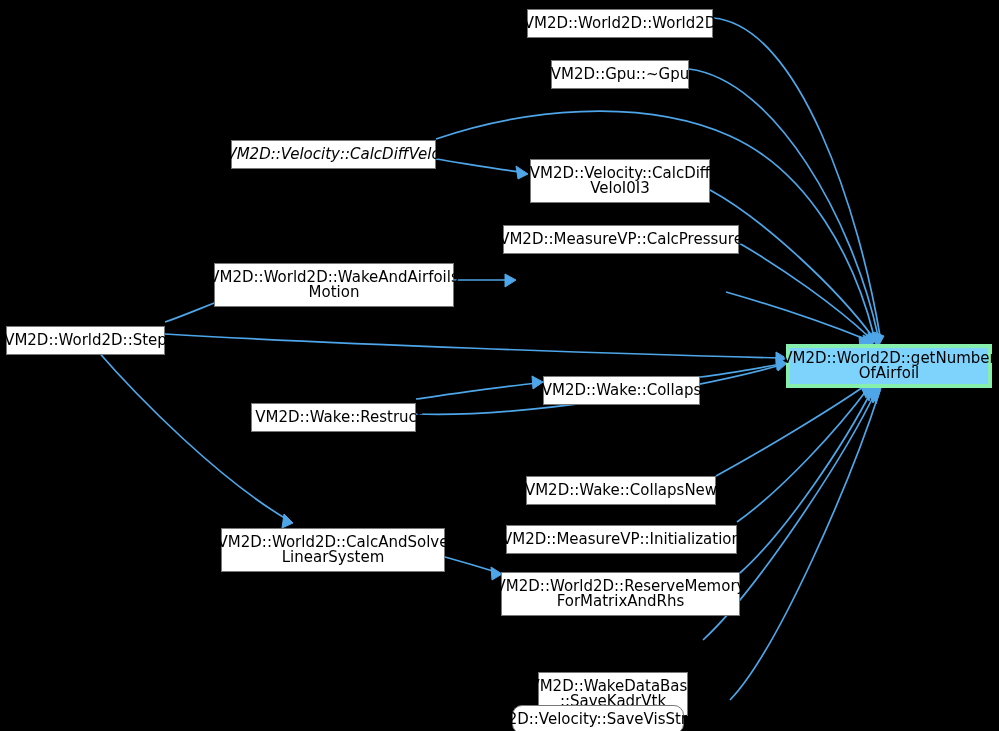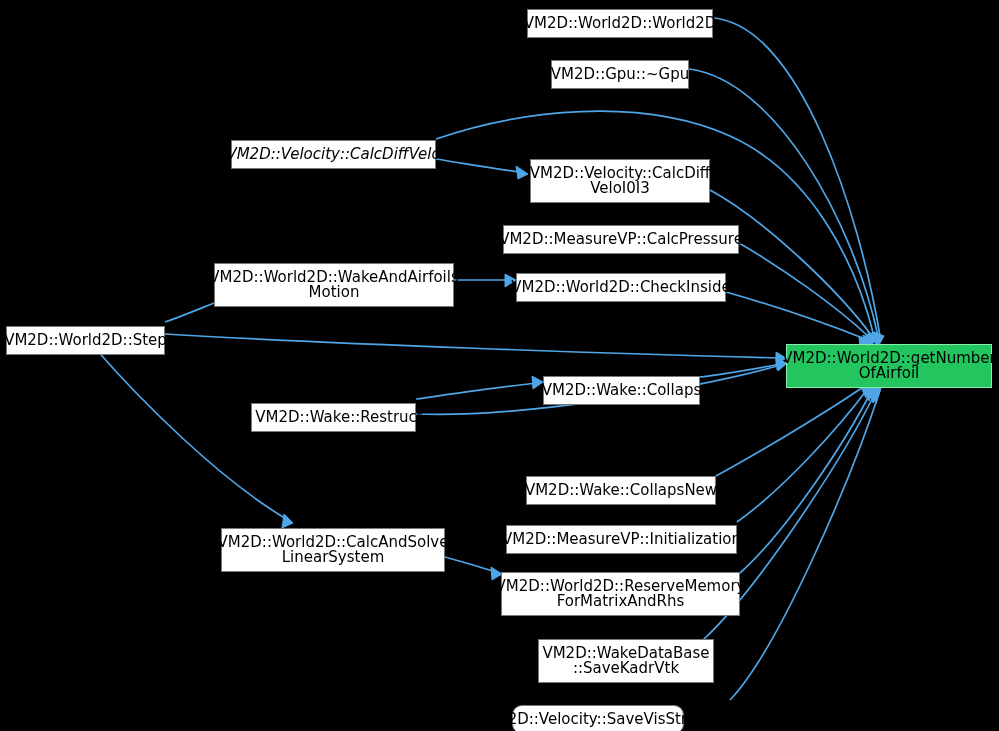--- a/index.html
+++ b/index.html
@@ -42,22 +42,22 @@
     justify-content: center;
     text-align: center;
     font-size: 15px;
     line-height: 15.5px;
     letter-spacing: 0px;
     white-space: pre-line;
     z-index: 5;
     margin-top: 7px;
   }
   .node.highlight {
-    background: #22c55e;
-    border: 1px solid #86efac;
+    background: #7dd3fc;
+    border: 4px solid #86efac;
   }
   .node .node-label {
     display: block;
     padding: 0 3px;
   }
 </style>
 </head>
 <body>
 
 <div id="graph-root">
@@ -144,28 +144,27 @@
       </g>
     </svg>
 <div class="node" style="left: 527px; top: 2px; width: 186px; height: 29px;"><span class="node-label">VM2D::World2D::World2D</span></div>
     <div class="node" style="left: 551px; top: 53px; width: 138px; height: 29px;"><span class="node-label">VM2D::Gpu::~Gpu</span></div>
     <div class="node" style="left: 231px; top: 133px; width: 205px; height: 29px; font-style: italic;"><span class="node-label">VM2D::Velocity::CalcDiffVelo</span></div>
     <div class="node" style="left: 530px; top: 152px; width: 180px; height: 44px;"><span class="node-label">VM2D::Velocity::CalcDiff
 VeloI0I3</span></div>
     <div class="node" style="left: 503px; top: 218px; width: 236px; height: 29px;"><span class="node-label">VM2D::MeasureVP::CalcPressure</span></div>
     <div class="node" style="left: 214px; top: 256px; width: 240px; height: 44px;"><span class="node-label">VM2D::World2D::WakeAndAirfoils
 Motion</span></div>
-    <div class="node" style="left: 516px; top: 266px; width: 210px; height: 29px;"><span class="node-label">VM2D::World2D::CheckInside</span></div>
     <div class="node" style="left: 6px; top: 319px; width: 159px; height: 29px;"><span class="node-label">VM2D::World2D::Step</span></div>
     <div class="node highlight" style="left: 786px; top: 337px; width: 206px; height: 44px;"><span class="node-label">VM2D::World2D::getNumber
 OfAirfoil</span></div>
     <div class="node" style="left: 543px; top: 369px; width: 157px; height: 29px;"><span class="node-label">VM2D::Wake::Collaps</span></div>
     <div class="node" style="left: 251px; top: 396px; width: 165px; height: 29px; padding-left: 11px;"><span class="node-label">VM2D::Wake::Restruct</span></div>
     <div class="node" style="left: 526px; top: 469px; width: 190px; height: 29px;"><span class="node-label">VM2D::Wake::CollapsNew</span></div>
     <div class="node" style="left: 506px; top: 518px; width: 231px; height: 29px;"><span class="node-label">VM2D::MeasureVP::Initialization</span></div>
     <div class="node" style="left: 221px; top: 521px; width: 224px; height: 44px;"><span class="node-label">VM2D::World2D::CalcAndSolve
 LinearSystem</span></div>
     <div class="node" style="left: 501px; top: 565px; width: 239px; height: 44px; justify-content: center;"><span class="node-label">VM2D::World2D::ReserveMemory
 ForMatrixAndRhs</span></div>
-    <div class="node" style="left: 538px; top: 632px; width: 176px; height: 44px;"><span class="node-label">VM2D::WakeDataBase
+    <div class="node" style="left: 538px; top: 665px; width: 150px; height: 44px;"><span class="node-label">VM2D::WakeDataBase
 ::SaveKadrVtk</span></div>
     <div class="node" style="left: 512px; top: 698px; width: 172px; height: 29px; border-radius: 10px;"><span class="node-label">VM2D::Velocity::SaveVisStress</span></div>
   </div>
 
 </body></html>

